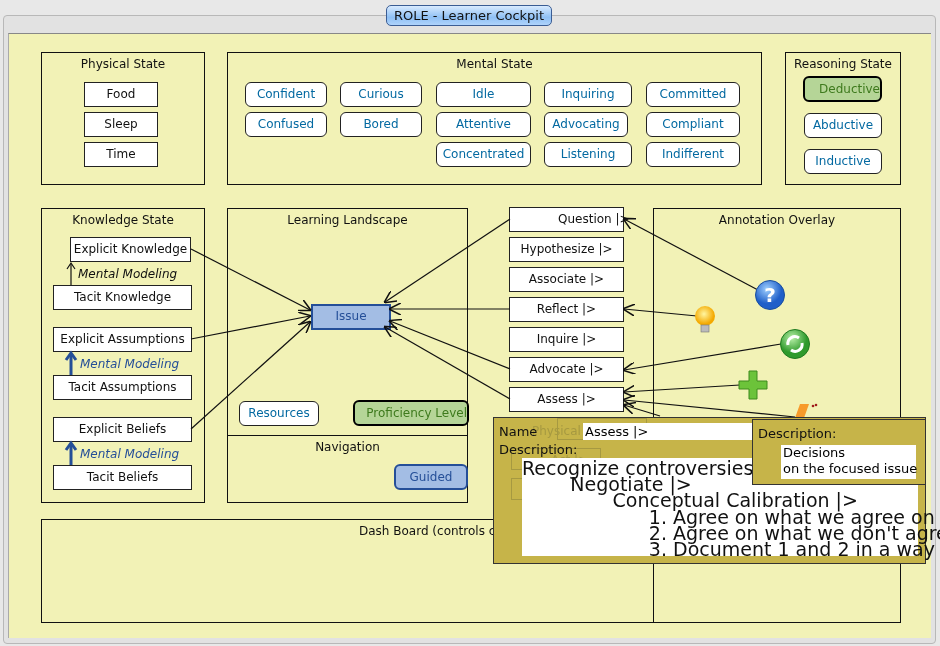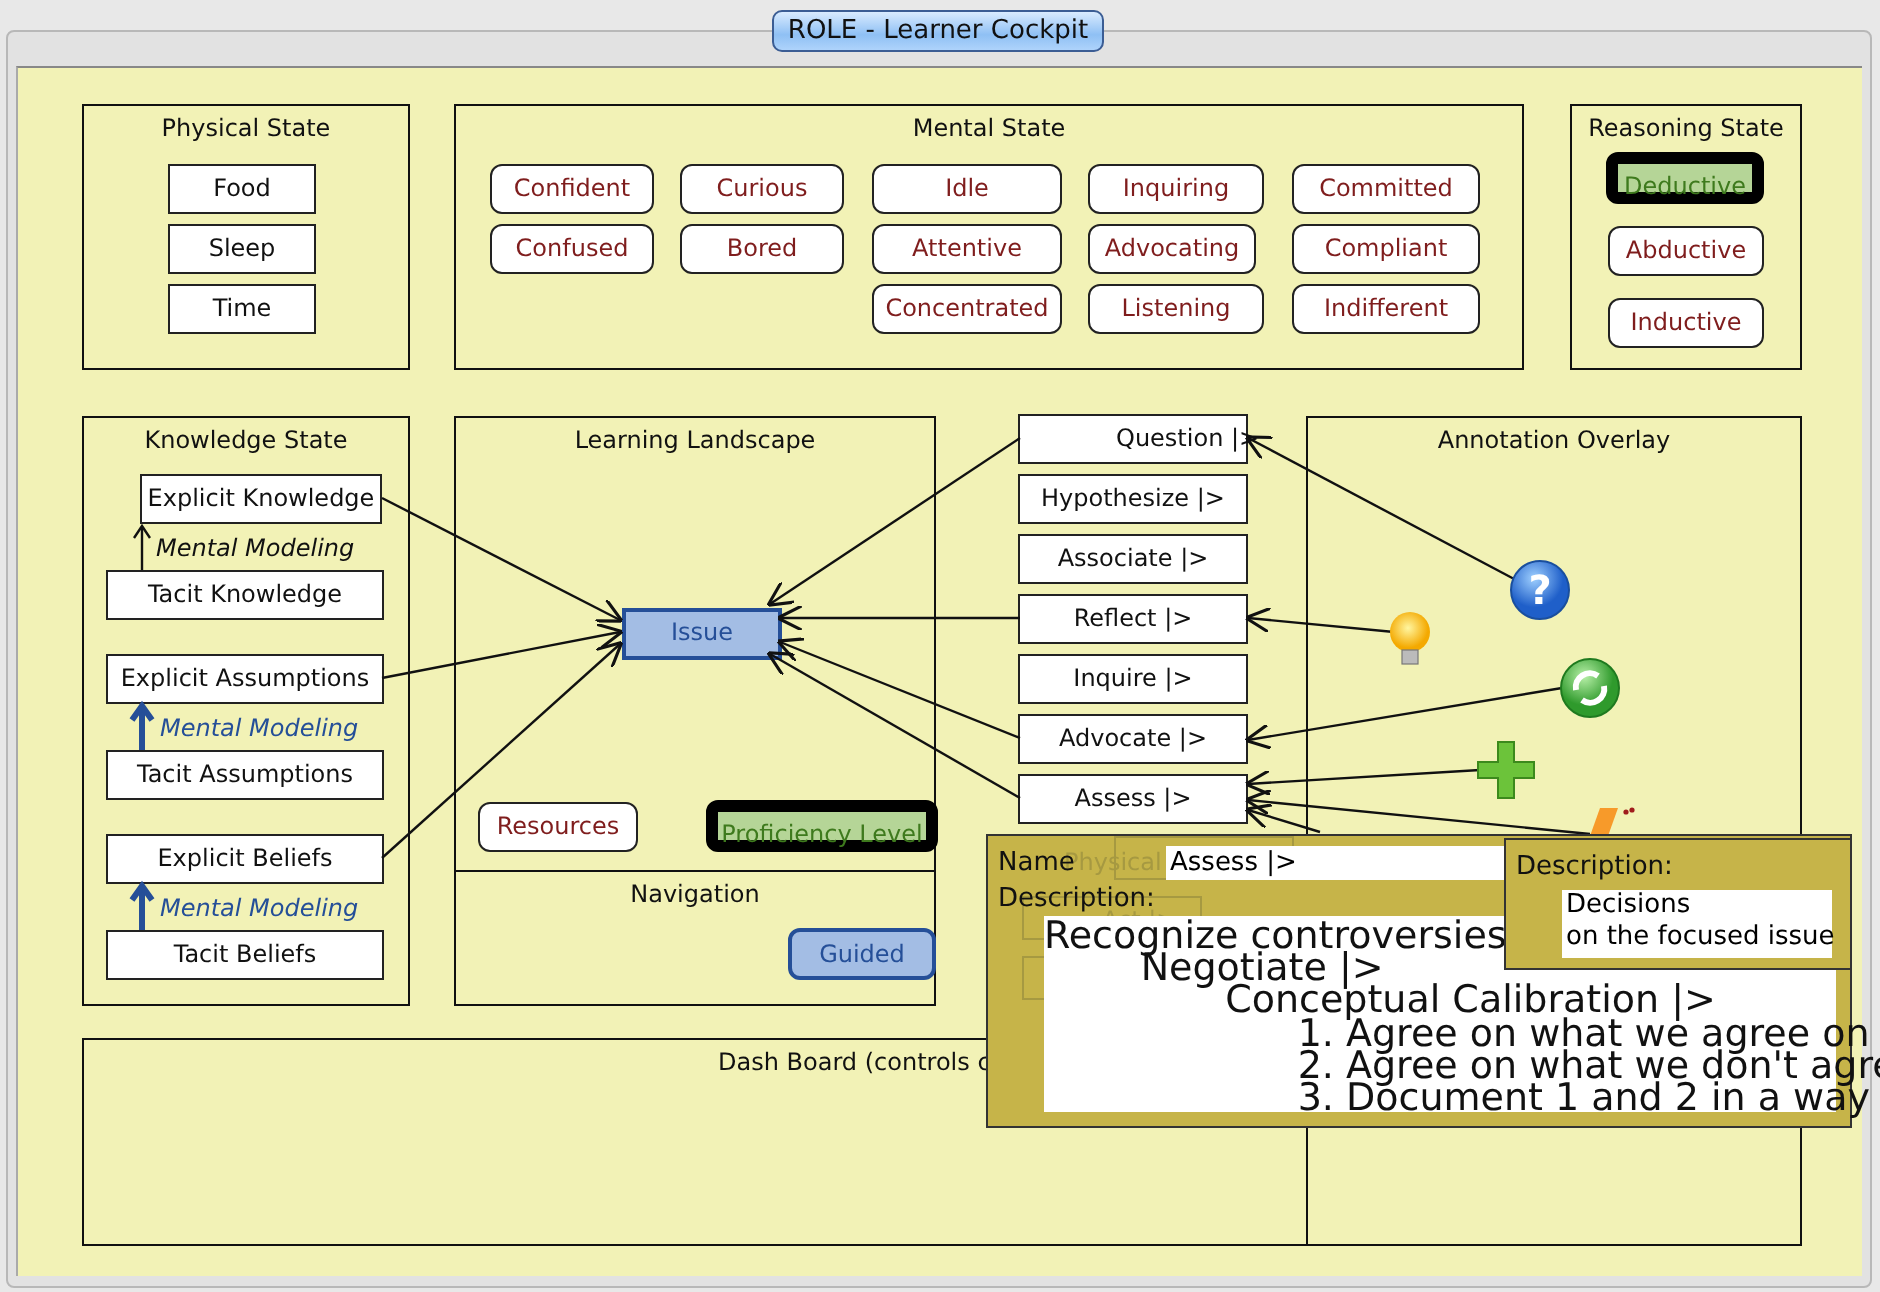--- a/index.html
+++ b/index.html
@@ -26,23 +26,23 @@
     background: #f2f2b6; border-top: 1px solid #888; border-left: 1px solid #aaa;
   }
   .panel { position: absolute; border: 1.5px solid #111; }
   .panel-title { position: absolute; left: 0; right: 0; top: 4px; text-align: center; font-size: 12px; color: #111; }
   .box {
     position: absolute; background: #fff; border: 1.5px solid #222;
     font-size: 12px; text-align: center; color: #111; white-space: nowrap;
   }
   .rbox {
     position: absolute; background: #fff; border: 1.5px solid #222; border-radius: 6px;
-    font-size: 12px; text-align: center; color: #7f1d1d; white-space: nowrap;
-  }
-  .green { background: #b5d597; border: 6px solid #000000; color: #3e7a1d; border-radius: 6px; }
+    font-size: 12px; text-align: center; color: #0369a1; white-space: nowrap;
+  }
+  .green { background: #b5d597; border: 2px solid #000000; color: #3e7a1d; border-radius: 6px; text-align: right; }
   .blue { background: #a3bde4; border: 2px solid #254f98; color: #254f98; border-radius: 6px; }
   .issue { background: #a3bde4; border: 2.5px solid #254f98; color: #254f98; }
   .mm { position: absolute; font-size: 12px; white-space: nowrap; font-style: italic; }
   svg.links { position: absolute; left: 0; top: 0; width: 940px; height: 646px; pointer-events: none; z-index: 3; }
   .overlay-icon { position: absolute; z-index: 4; }
   .popup {
     position: absolute; left: 493px; top: 417px; width: 433px; height: 147px;
     background: #c6b449; border: 1px solid #333; z-index: 6;
   }
   .popup .lbl { position: absolute; font-size: 13px; color: #111; }

